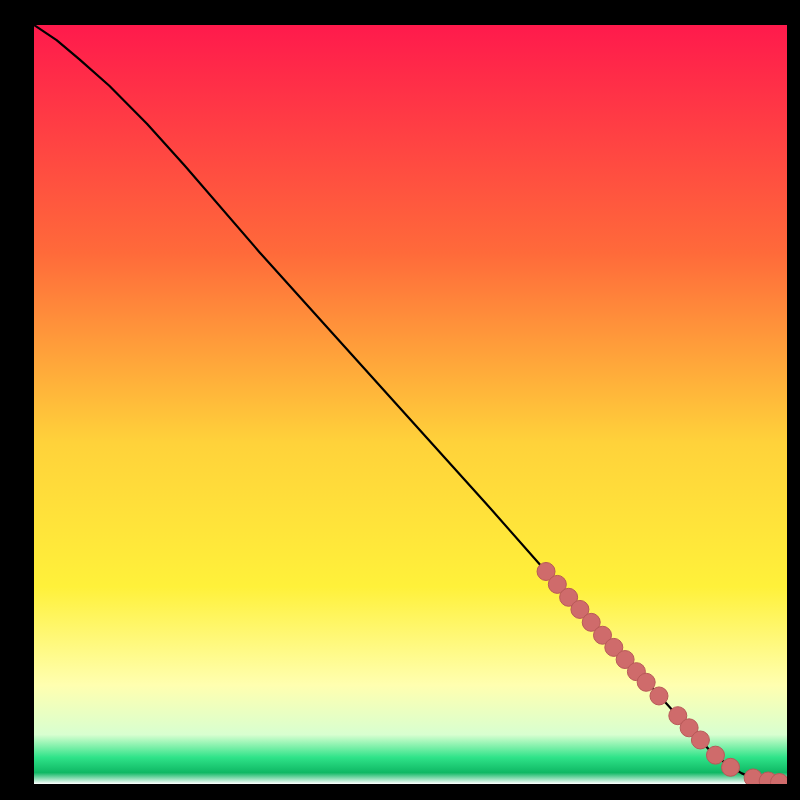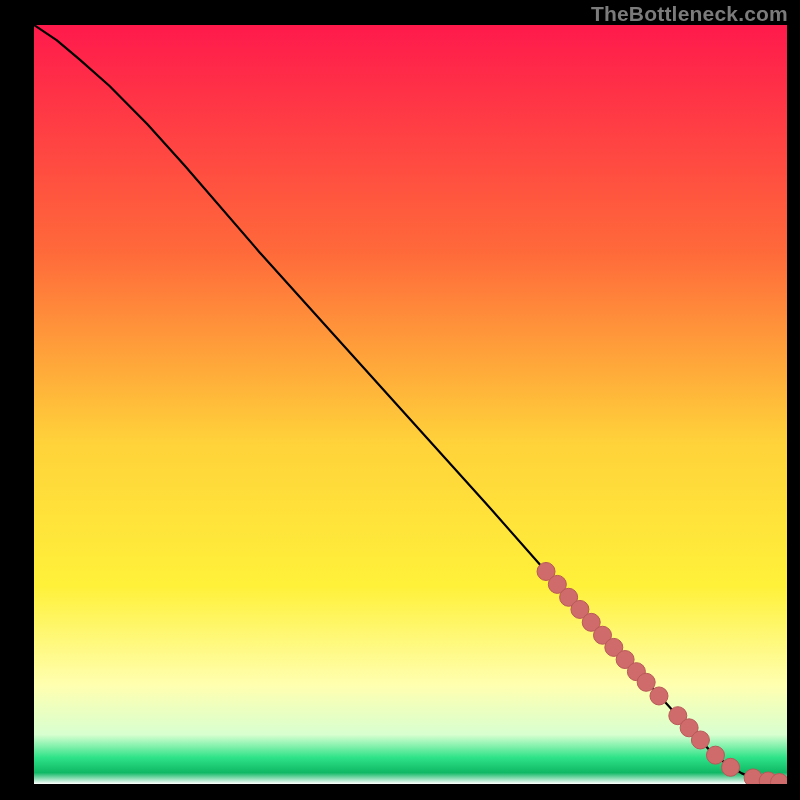--- a/index.html
+++ b/index.html
@@ -61,14 +61,13 @@
         <circle cx="643.81" cy="690.69" r="9" fill="#cf6b6b" stroke="#b85858" stroke-width="1"></circle>
         <circle cx="655.11" cy="702.83" r="9" fill="#cf6b6b" stroke="#b85858" stroke-width="1"></circle>
         <circle cx="666.40" cy="714.98" r="9" fill="#cf6b6b" stroke="#b85858" stroke-width="1"></circle>
         <circle cx="681.47" cy="730.16" r="9" fill="#cf6b6b" stroke="#b85858" stroke-width="1"></circle>
         <circle cx="696.52" cy="742.30" r="9" fill="#cf6b6b" stroke="#b85858" stroke-width="1"></circle>
         <circle cx="719.12" cy="752.93" r="9" fill="#cf6b6b" stroke="#b85858" stroke-width="1"></circle>
         <circle cx="734.17" cy="755.96" r="9" fill="#cf6b6b" stroke="#b85858" stroke-width="1"></circle>
         <circle cx="745.47" cy="757.48" r="9" fill="#cf6b6b" stroke="#b85858" stroke-width="1"></circle>
       </g>
     </svg>
-  <div id="watermark" style="color: rgb(123, 123, 123); font-size: 21px; top: 2px; right: 12px;">TheBottleneck.com</div>
 </div>
 
 </body></html>

